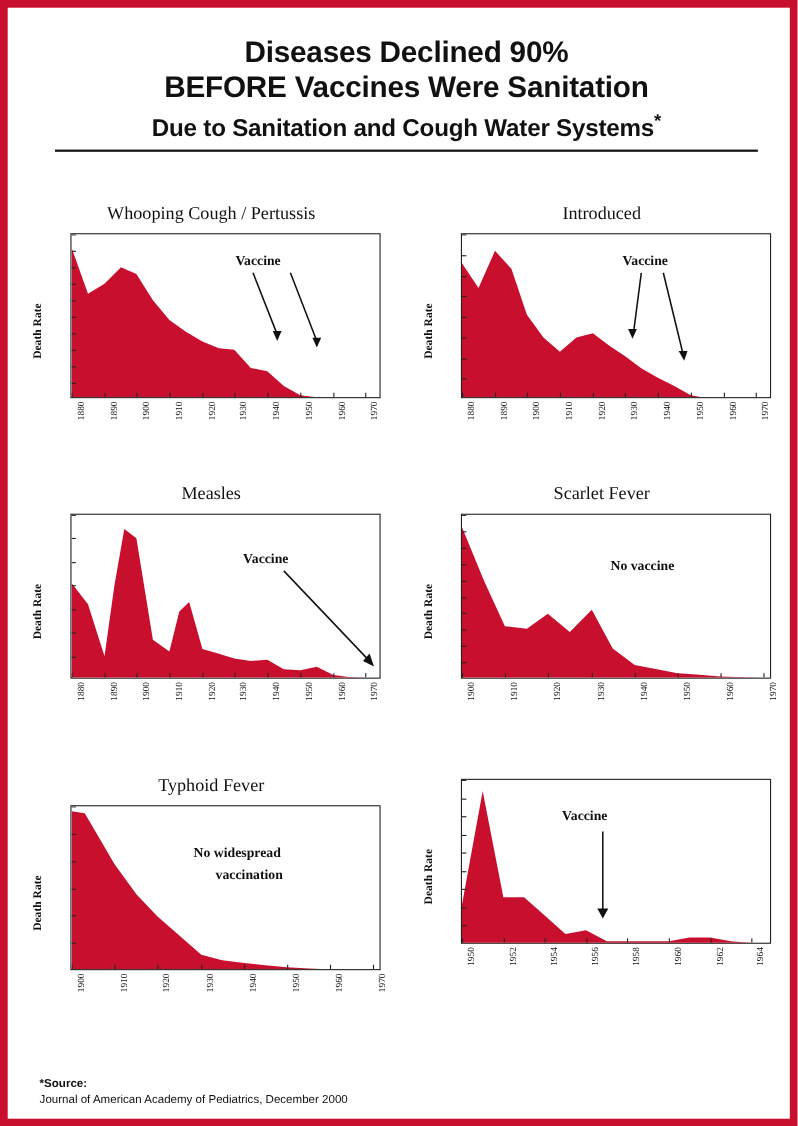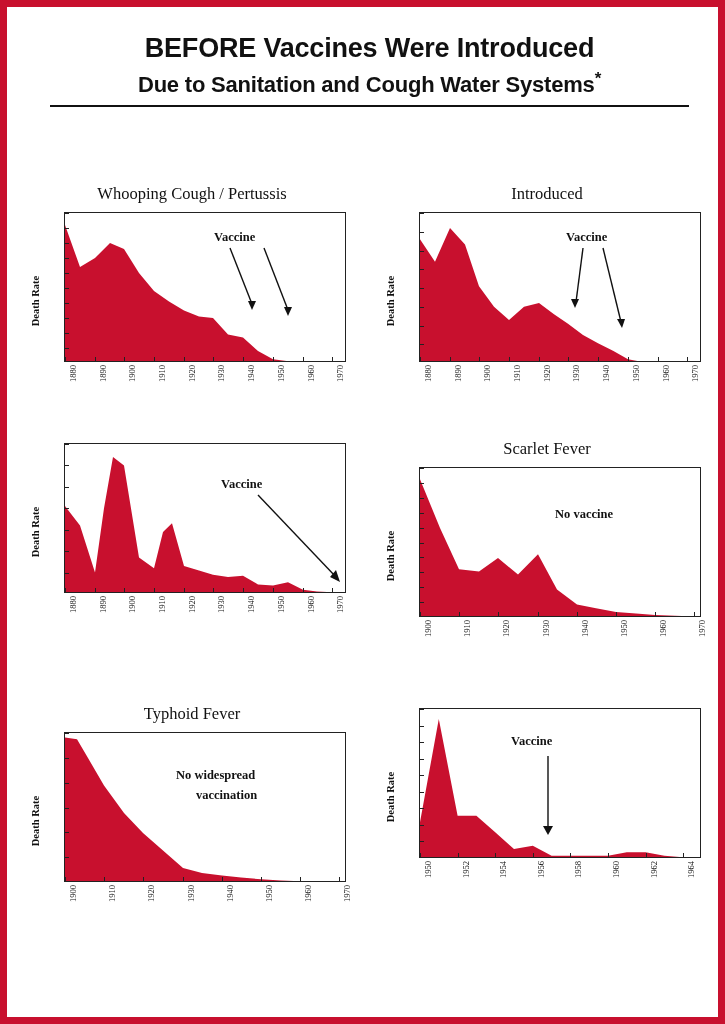--- a/index.html
+++ b/index.html
@@ -91,21 +91,22 @@
   }
   .brand .red { color:#c8102e; }
 </style>
 </head>
 <body>
 
 <div class="frame">
   <div class="inner">
 
     <div class="title" style="margin-top:18px;">
-      <div class="l2">BEFORE Vaccines Were Introduced</div>
+      <div class="l1">Diseases Declined 90%</div>
+      <div class="l2">BEFORE Vaccines Were Sanitation</div>
       <div class="l3">
         <span>Due to Sanitation and Cough Water Systems</span><span class="star">*</span>
       </div>
     </div>
     <div class="rule"></div>
 
     <div class="grid">
 
       <div class="row r1">
 
@@ -208,20 +209,21 @@
               <line x1="232" y1="42" x2="250" y2="116" stroke="#111" stroke-width="1.4"></line>
               <polygon points="251,122 246,113 254,113" fill="#111"></polygon>
             </svg>
           </div>
         </div>
       </div>
 
       <div class="row r2">
 
         <div class="cell left">
+          <div class="chart-title">Measles</div>
           <div class="plotwrap">
             <div class="ylabel" style="left:-6px;top:95px;">Death Rate</div>
             <div class="plotbox" style="left:48px;top:6px;width:282px;height:150px;">
               <svg class="area" width="282" height="150" viewBox="0 0 282 150" preserveAspectRatio="none">
                 <polygon fill="#c8102e" points="0,62.1 15,81.4 30,128.6 39,64.3 48,12.9 59,21.4 74,113.6 89,124.3 98,87.9 107,79.3 119,122.1 134,126.4 148,130.7 163,132.9 178,131.8 193,140.4 208,141.4 223,138.2 238,145.7 252,147.4 267,148.3 282,148.9 282,150 0,150"></polygon>
               </svg>
               <div class="ytickmark" style="top:0;"></div>
               <div class="ytickmark" style="top:21.4px;"></div>
               <div class="ytickmark" style="top:42.8px;"></div>
               <div class="ytickmark" style="top:64.2px;"></div>
@@ -384,16 +386,20 @@
             <svg width="352" height="210" viewBox="0 0 352 210" style="position:absolute;left:0;top:0;pointer-events:none;">
               <line x1="177" y1="54" x2="177" y2="126" stroke="#111" stroke-width="1.4"></line>
               <polygon points="177,133 172,124 182,124" fill="#111"></polygon>
             </svg>
           </div>
         </div>
       </div>
     </div>
 
     <div class="footer">
+      <div class="source">
+        <div class="b">*Source:</div>
+        <div>Journal of American Academy of Pediatrics, December 2000</div>
+      </div>
     </div>
 
   </div>
 </div>
 
 </body></html>

